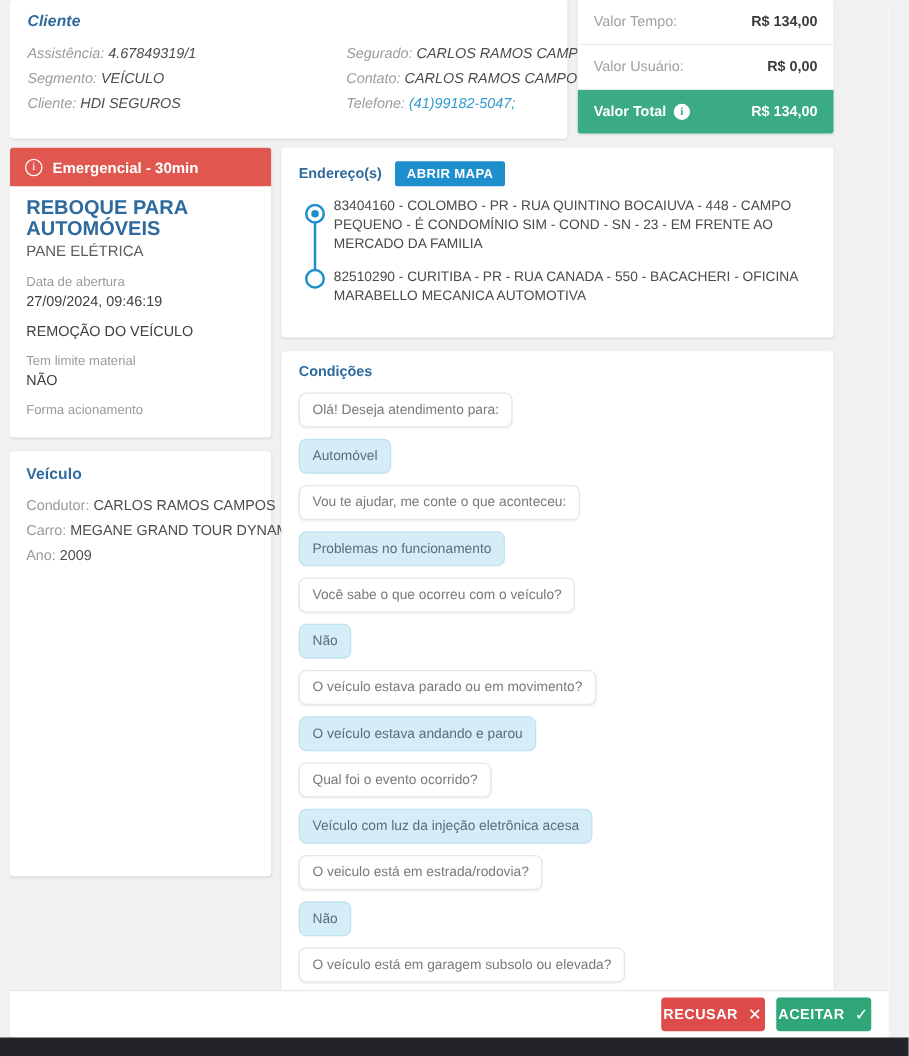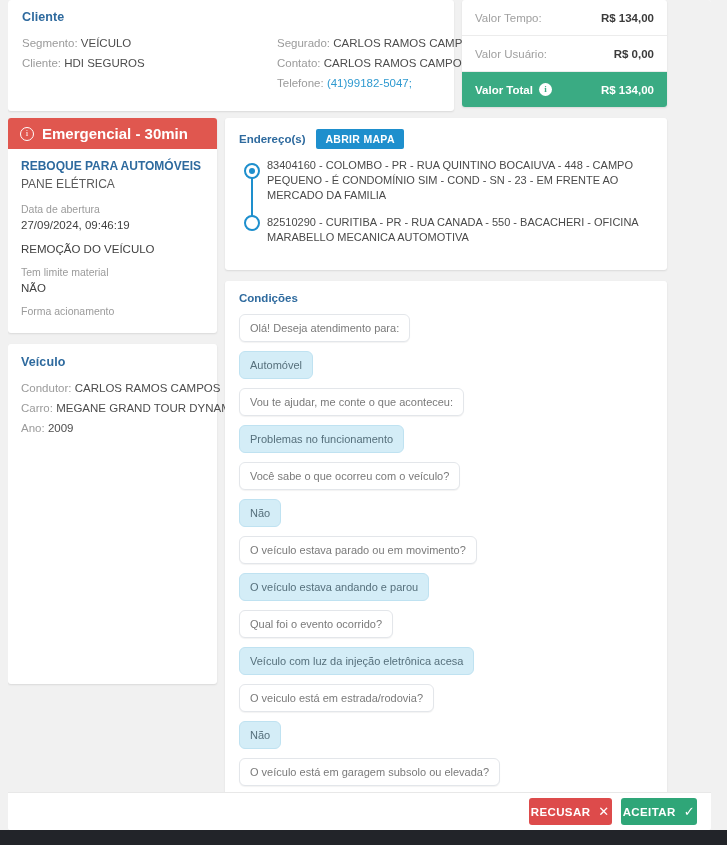--- a/index.html
+++ b/index.html
@@ -49,20 +49,21 @@
     position: absolute;
     left: 0; top: 0;
     width: 703px;
     height: 112px;
   }
 
   .card {
     background: #ffffff;
     border-radius: 3px;
     box-shadow: 0 1px 2px rgba(0,0,0,.10);
+    font-style: italic;
   }
 
   .client-card {
     position: absolute;
     left: 0; top: 0;
     width: 446px;
     height: 111px;
     padding: 10px 14px 0 14px;
   }
 
@@ -150,38 +151,38 @@
   .emerg-header {
     background: #e0574f;
     height: 31px;
     display: flex;
     align-items: center;
     padding-left: 12px;
     gap: 8px;
   }
   .emerg-header .e-title {
     color: #ffffff;
-    font-size: 15px;
+    font-size: 12px;
     font-weight: bold;
   }
   .circ-i {
     width: 14px; height: 14px;
     border-radius: 50%;
     border: 1.3px solid #ffffff;
     color: #fff;
     font-size: 9px;
     font-family: "Liberation Serif", serif;
     display: flex; align-items: center; justify-content: center;
     line-height: 1;
   }
 
   .emerg-body { padding: 9px 13px 14px 13px; }
   .service-name {
     color: #2e6a9e;
-    font-size: 12px;
+    font-size: 16px;
     font-weight: bold;
     line-height: 17px;
   }
   .service-sub {
     color: #5c5c5c;
     font-size: 12px;
     line-height: 18px;
     margin-bottom: 9px;
   }
   .field-label {
@@ -366,20 +367,24 @@
   <div class="modal">
 
     <div class="modal-body">
 
       <div class="top-row">
 
         <div class="card client-card">
           <div class="section-title">Cliente</div>
           <div class="kv-cols">
             <div class="kv-col-left">
+              <div class="kv-line">
+                <span>Assistência:</span>
+                <span class="kv-val">4.67849319/1</span>
+              </div>
               <div class="kv-line">
                 <span>Segmento:</span>
                 <span class="kv-val">VEÍCULO</span>
               </div>
               <div class="kv-line">
                 <span>Cliente:</span>
                 <span class="kv-val">HDI SEGUROS</span>
               </div>
             </div>
             <div class="kv-col-right">

